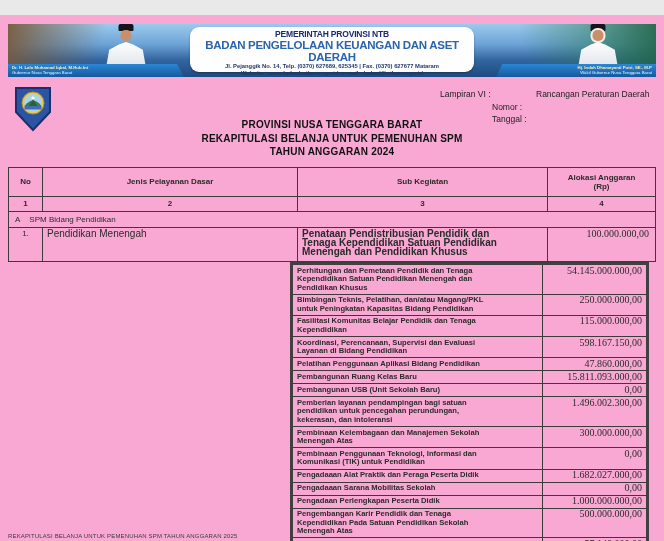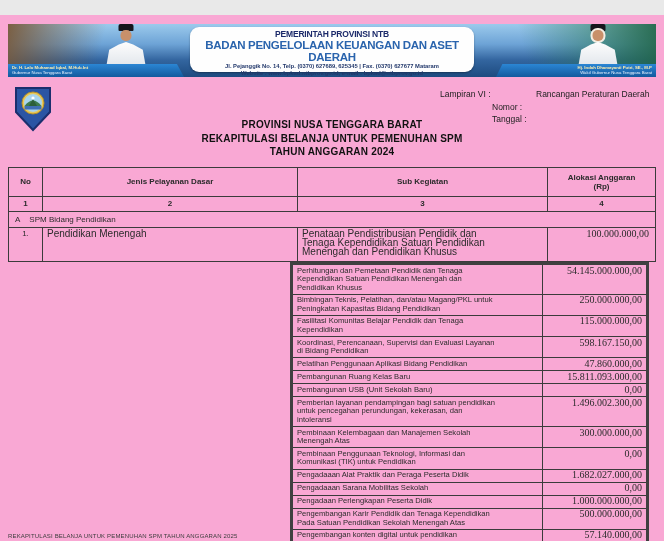--- a/index.html
+++ b/index.html
@@ -62,21 +62,21 @@
   .cell{box-sizing:border-box; padding:2px 4px;}
   .vline{border-right:1px solid #3b3b3b;}
   .hline{border-bottom:1px solid #3b3b3b;}
   .hrow .cell{font-size:8px; font-weight:bold; text-align:center; display:flex; flex-direction:column; justify-content:center; line-height:9.5px; min-height:29px;}
   .nrow .cell{font-size:8px; font-weight:bold; text-align:center; min-height:15px; padding:2px 0; line-height:9px;}
   .secrow{font-size:8px; min-height:15px; padding:3px 6px; box-sizing:border-box;}
   .secrow .sec-letter{margin-right:9px;}
   .row1 .cell{font-size:10px; line-height:8.8px; min-height:33px;}
   .row1 .no-cell{text-align:center; font-size:8px;}
   .jenis-cell{font-size:8px;}
-  .sub-text{max-width:200px;}
+  .sub-text{max-width:200px;font-weight:bold;}
   .amt-cell{text-align:right; padding-right:6px;font-family:Liberation Serif, serif;}
 
   .sub-block{position:absolute; left:290px; top:247px; width:359px; border:3px solid #404040; box-sizing:border-box;}
   .srow{display:grid; grid-template-columns:250px 1fr; border-bottom:1px solid #3b3b3b;}
   .srow:last-child{border-bottom:none;}
   .srow .cell{font-size:7.6px; line-height:8.6px; padding:1.5px 4px; min-height:12px;}
   .srow .amt-cell{font-size:10px;}
 
   
   .page-footer{position:absolute; left:8px; top:518px; font-size:6px; color:#3d3d3d; letter-spacing:.15px;}

